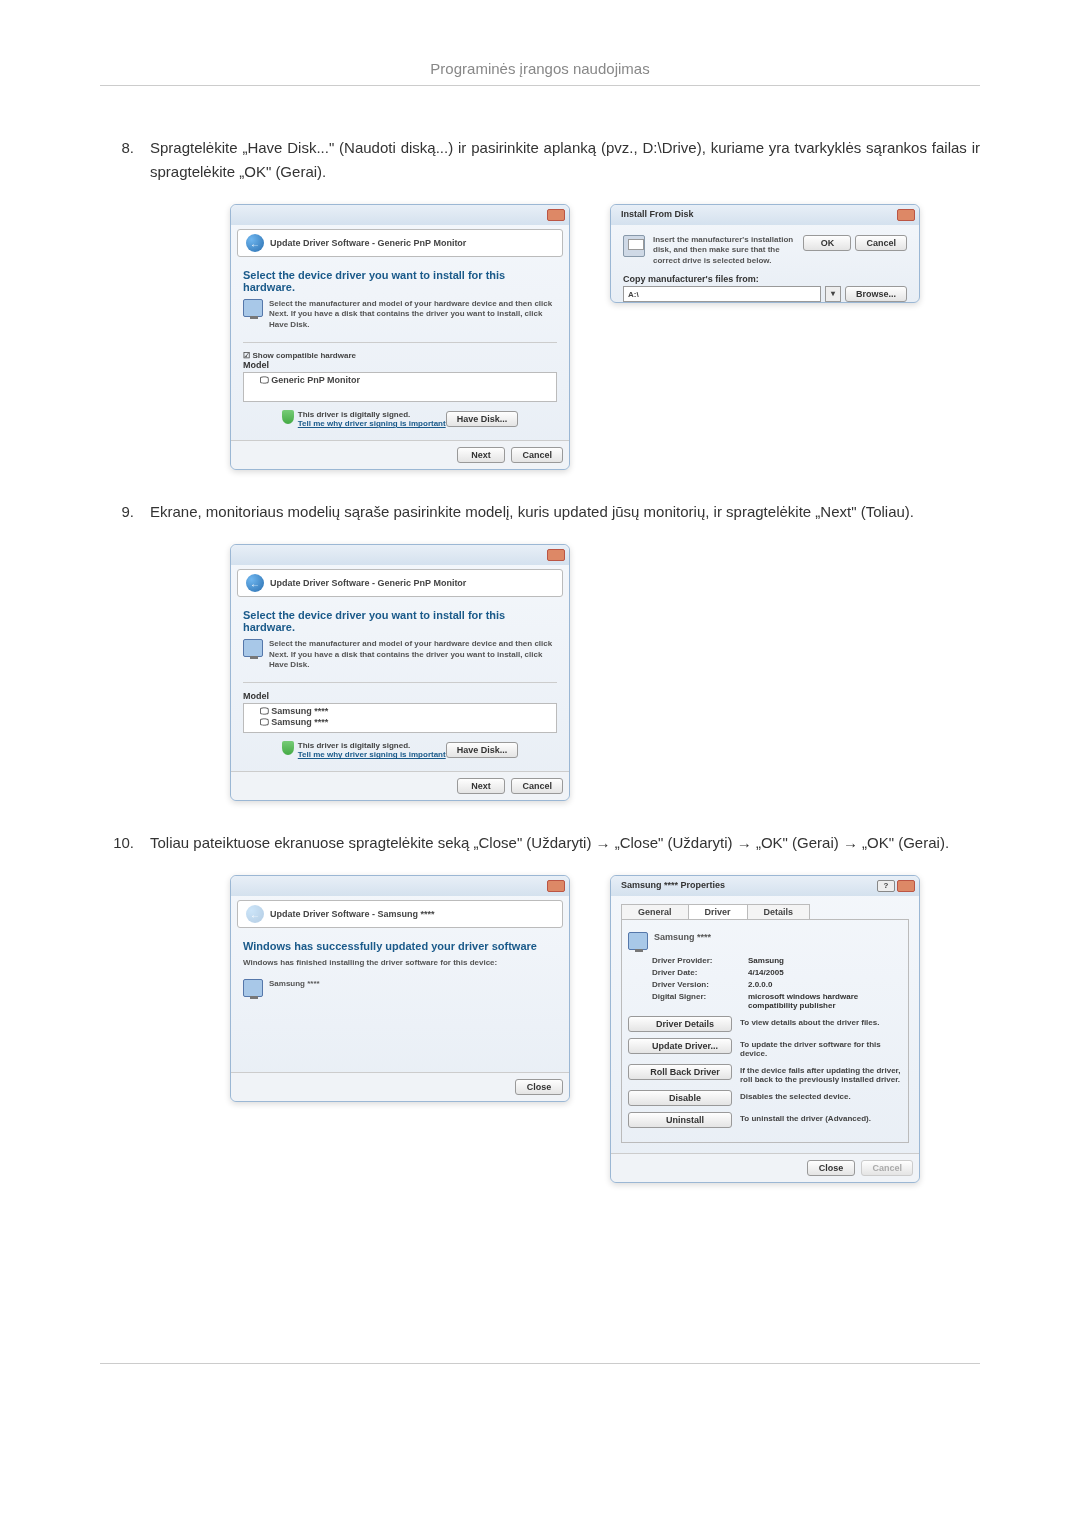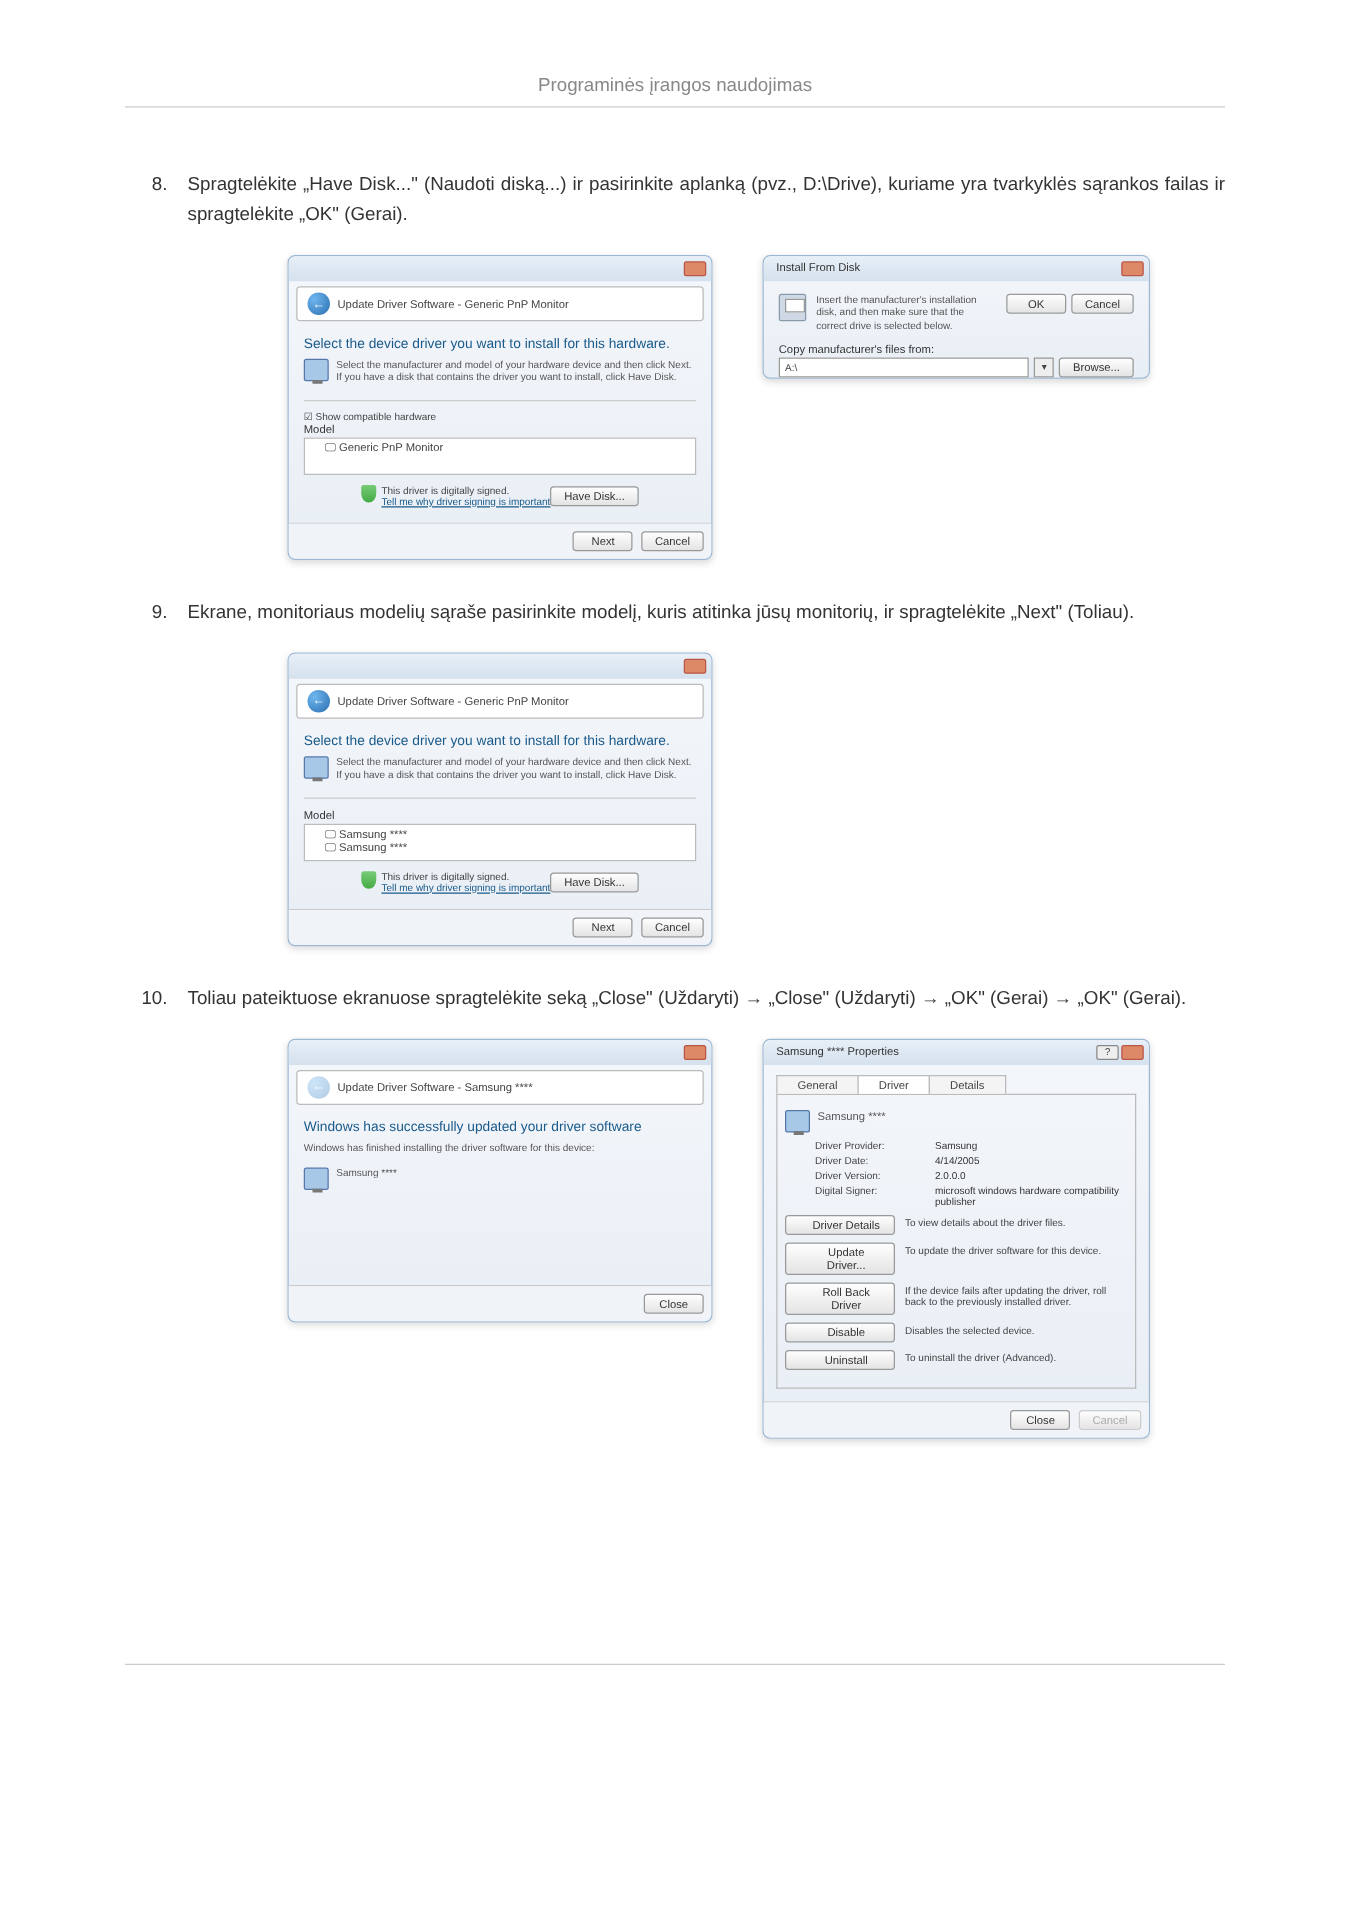--- a/index.html
+++ b/index.html
@@ -44,20 +44,21 @@
       align-items: flex-start;
     }
     .win {
       background: linear-gradient(#f4f7fb, #e8eef5);
       border: 1px solid #9bb7d4;
       border-radius: 6px;
       font-size: 9px;
       color: #444;
       box-shadow: 0 2px 6px rgba(0,0,0,0.15);
       position: relative;
+      font-weight: bold;
     }
     .titlebar {
       height: 20px;
       background: linear-gradient(#e8eff7, #d4e1ee);
       border-radius: 6px 6px 0 0;
       display: flex;
       justify-content: flex-end;
       align-items: center;
       padding: 0 4px;
     }
@@ -123,21 +124,21 @@
     .w3b { width: 310px; }
     .ttl { position:absolute; left:10px; top:4px; font-size:9px; color:#333;}
     .props-body { padding: 8px 10px 10px; }
     .tabs { display:flex; border-bottom:1px solid #bbb; font-size:9px;}
     .tab { padding:2px 16px; border:1px solid #bbb; border-bottom:none; background:#f4f4f4; margin-right:-1px;}
     .tab.active { background:#fff;}
     .kv { display:flex; font-size:8px; margin:3px 0 3px 24px;}
     .kv .k { width:96px; color:#444;}
     .kv .v { flex:1; color:#333;}
     .actrow { display:flex; gap:8px; margin:6px 0; align-items:flex-start;}
-    .actrow .btn { width:88px;padding-left:20px; }
+    .actrow .btn { width:104px;padding-left:20px; }
     .actrow .d { flex:1; font-size:8px; color:#444; padding-top:2px;}
     .page-footer-line { border-top:1px solid #ccc; margin-top:180px;}
   </style>
 </head>
 <body>
 
 <div class="page-header">Programinės įrangos naudojimas</div>
 
 <div class="step">
   <div class="step-num">8.</div>
@@ -214,21 +215,21 @@
           </div>
         <div class="dd-arr">▾</div>
         <span class="btn">Browse...</span>
       </div>
     </div>
   </div>
 </div>
 
 <div class="step">
   <div class="step-num">9.</div>
-  <div class="step-text">Ekrane, monitoriaus modelių sąraše pasirinkite modelį, kuris atitinka jūsų monitorių, ir spragtelėkite „Next" (Toliau).</div>
+  <div class="step-text">Ekrane, monitoriaus modelių sąraše pasirinkite modelį, kuris updated jūsų monitorių, ir spragtelėkite „Next" (Toliau).</div>
 </div>
 
 <div class="screenshot-row">
   <div class="win w2">
     <div class="titlebar">
       <div class="winbtns">
           <div class="winbtn close"></div>
         </div>
     </div>
     <div class="crumb">

